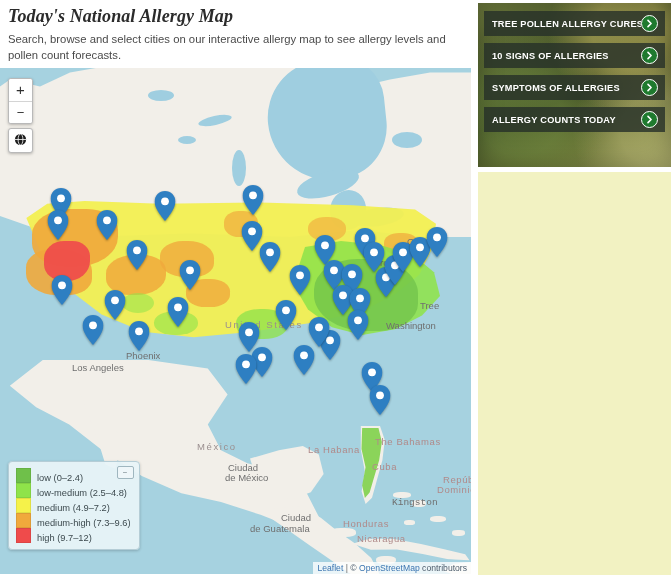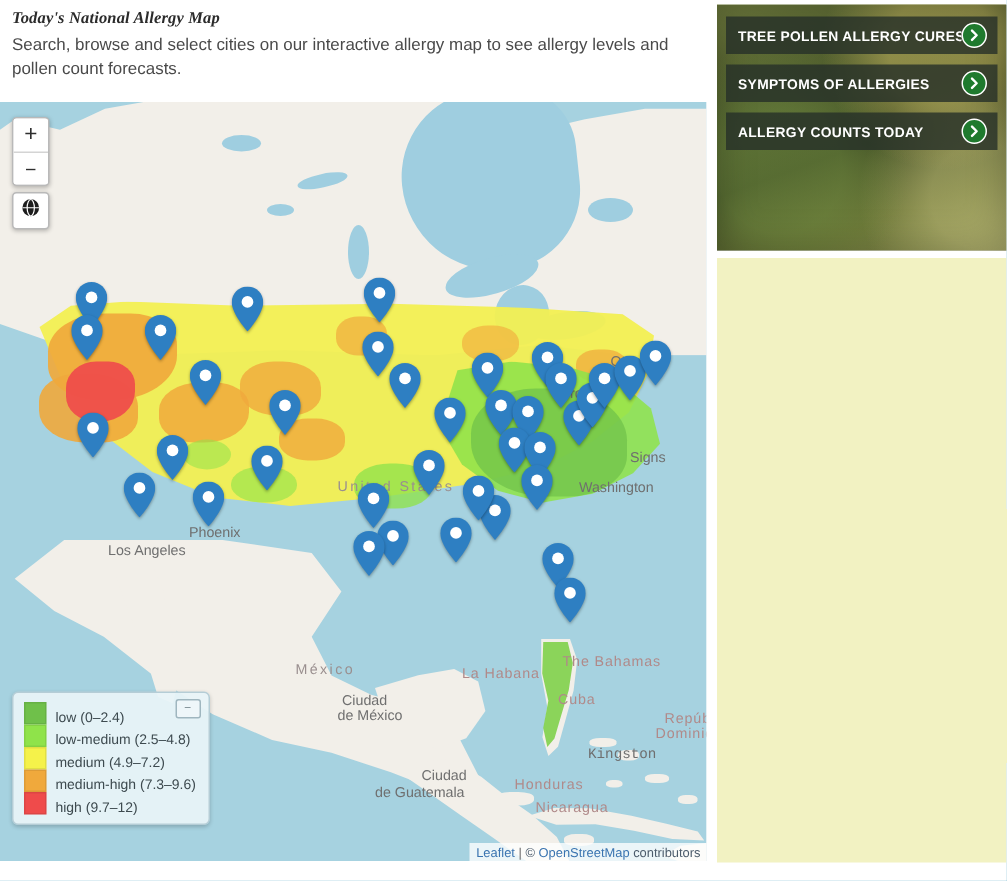--- a/index.html
+++ b/index.html
@@ -13,21 +13,21 @@
 
   
   .left-col{position:absolute;left:0;top:0;width:471px;height:587px;background:#fff;}
 
   .intro{padding:6px 10px 4px 8px;}
   .intro h1{
     margin:0 0 5px 0;
     font-family:"Liberation Serif", serif;
     font-style:italic;
     font-weight:700;
-    font-size:11px;
+    font-size:18px;
     color:#2b2b2b;
     letter-spacing:.1px;
   }
   .intro p{
     margin:0;
     font-size:11.3px;
     line-height:1.38;
     color:#4a4a4a;
     max-width:452px;
   }
@@ -328,21 +328,21 @@
         <div class="bahamas-isl" style="left:412px;top:432px;width:14px;height:7px;"></div>
         <div class="bahamas-isl" style="left:430px;top:448px;width:16px;height:6px;"></div>
         <div class="bahamas-isl" style="left:404px;top:452px;width:11px;height:5px;"></div>
         <div class="bahamas-isl" style="left:452px;top:462px;width:13px;height:6px;"></div>
         <div class="bahamas-isl" style="left:376px;top:488px;width:20px;height:8px;"></div>
         <div class="bahamas-isl" style="left:330px;top:460px;width:26px;height:9px;"></div>
 
         <div id="map-labels">
             <div class="mlabel city" style="left: 407px; top: 168px;">Ottawa</div>
             <div class="mlabel city" style="left: 370px; top: 189px;">Toronto</div>
-            <div class="mlabel city" style="left: 420px; top: 232px;">Signs</div>
+            <div class="mlabel city" style="left: 420px; top: 232px;">Tree</div>
             <div class="mlabel city" style="left: 386px; top: 252px;">Washington</div>
             <div class="mlabel country" style="left: 225px; top: 251px;">United States</div>
             <div class="mlabel city" style="left: 72px; top: 294px;">Los Angeles</div>
             <div class="mlabel city" style="left: 126px; top: 282px;">Phoenix</div>
             <div class="mlabel country" style="left: 197px; top: 373px;">México</div>
             <div class="mlabel city" style="left: 228px; top: 394px;">Ciudad</div>
             <div class="mlabel city" style="left: 225px; top: 404px;">de México</div>
             <div class="mlabel city" style="left: 281px; top: 444px;">Ciudad</div>
             <div class="mlabel city" style="left: 250px; top: 455px;">de Guatemala</div>
             <div class="mlabel carib" style="left: 343px; top: 450px;">Honduras</div>
@@ -634,20 +634,28 @@
       <div class="promo-list" id="promo-list">
           <div class="promo-item">
             <span class="promo-text">Tree Pollen Allergy Cures</span>
             <span class="promo-arrow">
               <svg width="9" height="9" viewBox="0 0 9 9">
                 <path d="M3 1.4 L6.1 4.5 L3 7.6" fill="none" stroke="#ffffff" stroke-width="1.6" stroke-linecap="round" stroke-linejoin="round"></path>
               </svg>
             </span>
           </div>
           <div class="promo-item">
+            <span class="promo-text">10 Signs of Allergies</span>
+            <span class="promo-arrow">
+              <svg width="9" height="9" viewBox="0 0 9 9">
+                <path d="M3 1.4 L6.1 4.5 L3 7.6" fill="none" stroke="#ffffff" stroke-width="1.6" stroke-linecap="round" stroke-linejoin="round"></path>
+              </svg>
+            </span>
+          </div>
+          <div class="promo-item">
             <span class="promo-text">Symptoms of Allergies</span>
             <span class="promo-arrow">
               <svg width="9" height="9" viewBox="0 0 9 9">
                 <path d="M3 1.4 L6.1 4.5 L3 7.6" fill="none" stroke="#ffffff" stroke-width="1.6" stroke-linecap="round" stroke-linejoin="round"></path>
               </svg>
             </span>
           </div>
           <div class="promo-item">
             <span class="promo-text">Allergy Counts Today</span>
             <span class="promo-arrow">

